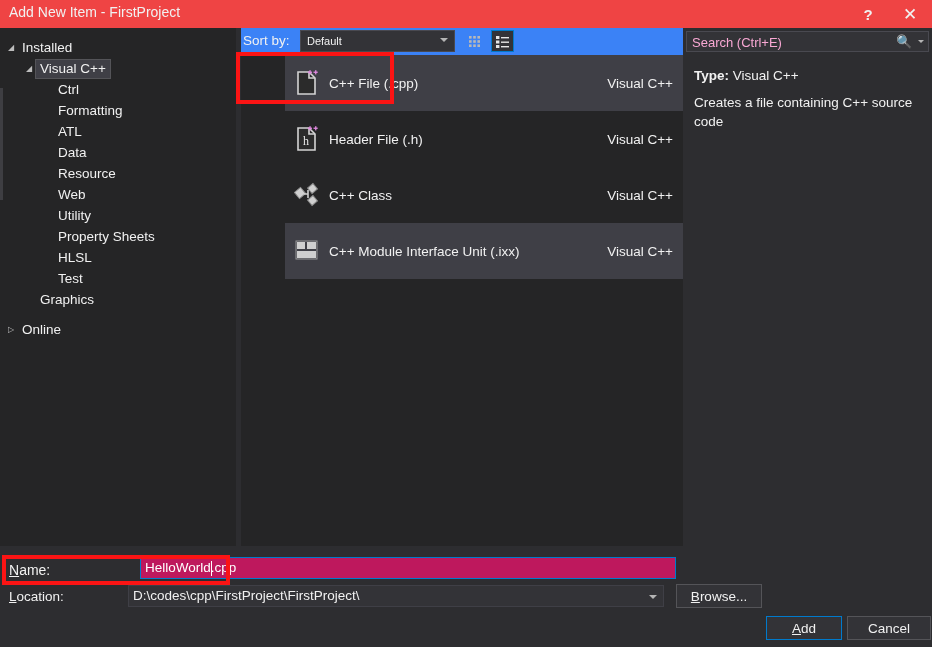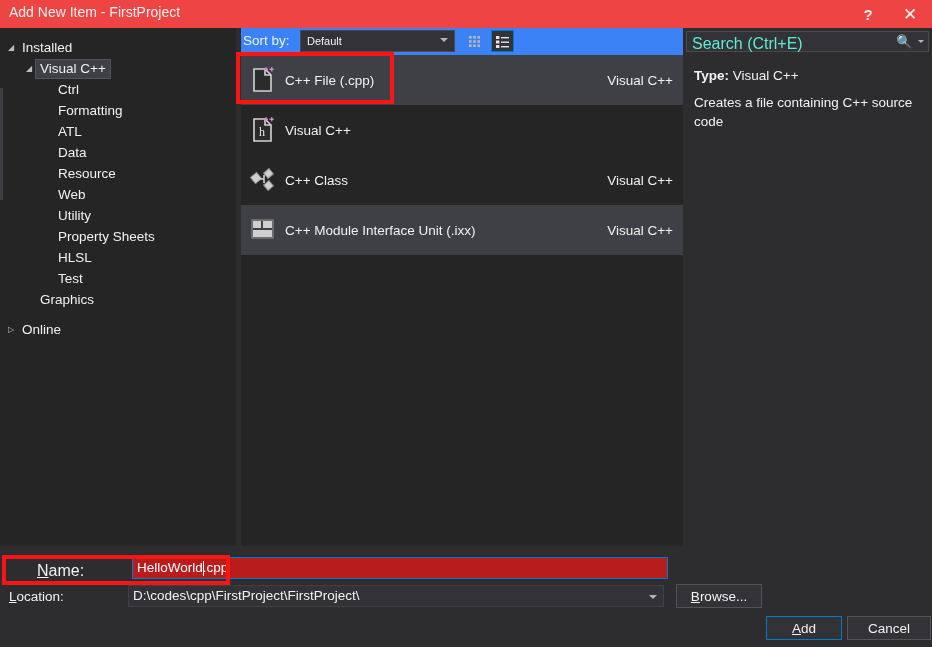--- a/index.html
+++ b/index.html
@@ -85,40 +85,40 @@
   }
   #view-grid { left: 223px; }
   #view-list { left: 250px; border: 1px solid #007acc; background: #333337; }
 
   #item-list {
     position: absolute; left: 241px; top: 55px; width: 442px; height: 491px;
     background: #252526;
     overflow: hidden;
   }
   .list-row {
-    position: relative; height: 50px;
+    position: relative; height: 56px;
     display: flex; align-items: center;
-    font-size: 13.5px; color: #f1f1f1;
+    font-size: 13.5px; color: #f1f1f1; margin-left: 44px;
   }
   .list-row.shaded { background: #3f3f46; }
   .row-icon {
     width: 44px; min-width: 44px; height: 38px;
     display: flex; align-items: center; justify-content: center;
   }
   .row-name { flex: 1; white-space: nowrap; }
   .row-origin { padding-right: 10px; white-space: nowrap; }
 
   
   #search-box {
     position: absolute; left: 686px; top: 31px; width: 243px; height: 21px;
     background: #333337; border: 1px solid #494950;
   }
   #search-placeholder {
     position: absolute; left: 5px; top: 3px;
-    font-size: 16px; color: #5eead4; white-space: nowrap;
+    font-size: 13px; color: #f9a8d4; white-space: nowrap;
   }
   #search-icon {
     position: absolute; right: 15px; top: 2px;
     font-size: 13px; color: #dcdcdc;
   }
   #search-arrow {
     position: absolute; right: 4px; top: 8px;
     width: 0; height: 0;
     border-left: 3.5px solid transparent; border-right: 3.5px solid transparent;
     border-top: 3.5px solid #b5b5b5;
@@ -137,25 +137,25 @@
     position: absolute; left: 8px; top: 33px; width: 228px;
     font-size: 13.5px; line-height: 19px; color: #f1f1f1;
   }
 
   
   #bottom-area {
     position: absolute; left: 0; top: 546px; width: 932px; height: 101px;
     background: #2d2d30;
   }
   #name-label {
-    position: absolute; left: 9px; top: 16px; font-size: 16px; margin-left: 28px;
+    position: absolute; left: 9px; top: 16px; font-size: 14px;
   }
   #name-input {
-    position: absolute; left: 132px; top: 11px; width: 536px; height: 22px;
-    background: #b91c1c; border: 1px solid #007acc;
+    position: absolute; left: 140px; top: 11px; width: 536px; height: 22px;
+    background: #be185d; border: 1px solid #007acc;
   }
   #name-value {
     position: absolute; left: 4px; top: 2px;
     font-size: 13.5px; color: #ffffff; white-space: nowrap;
   }
   #name-caret {
     position: absolute; left: 76px; top: 3px; width: 1px; height: 15px;
     background: #ffffff;
   }
   #location-label {
@@ -335,20 +335,21 @@
               <path d="M15 3 v6 h6" fill="none" stroke="#d4d4d4" stroke-width="1.6"></path>
               <text x="12" y="20" font-family="Liberation Serif, serif" font-size="12" fill="#e8e8e8" text-anchor="middle">h</text>
               <g fill="#e08ae0">
                 <rect x="15.4" y="1.2" width="1.3" height="4.2"></rect>
                 <rect x="13.8" y="2.6" width="4.2" height="1.3"></rect>
                 <rect x="21.1" y="1.2" width="1.3" height="4.2"></rect>
                 <rect x="19.5" y="2.6" width="4.2" height="1.3"></rect>
               </g>
             </svg>
           </span>
+          <span class="row-name">Header File (.h)</span>
           <span class="row-origin">Visual C++</span>
         </div>
         <div class="list-row">
           <span class="row-icon">
             <svg width="26" height="28" viewBox="0 0 26 28">
               <g fill="#d0d0d0" stroke="#8a8a8a" stroke-width="1">
                 <rect x="2" y="8" width="8" height="8" transform="rotate(-40 6 12)"></rect>
                 <rect x="15" y="4" width="7" height="7" transform="rotate(-40 18.5 7.5)"></rect>
                 <rect x="15" y="16" width="7" height="7" transform="rotate(-40 18.5 19.5)"></rect>
               </g>

